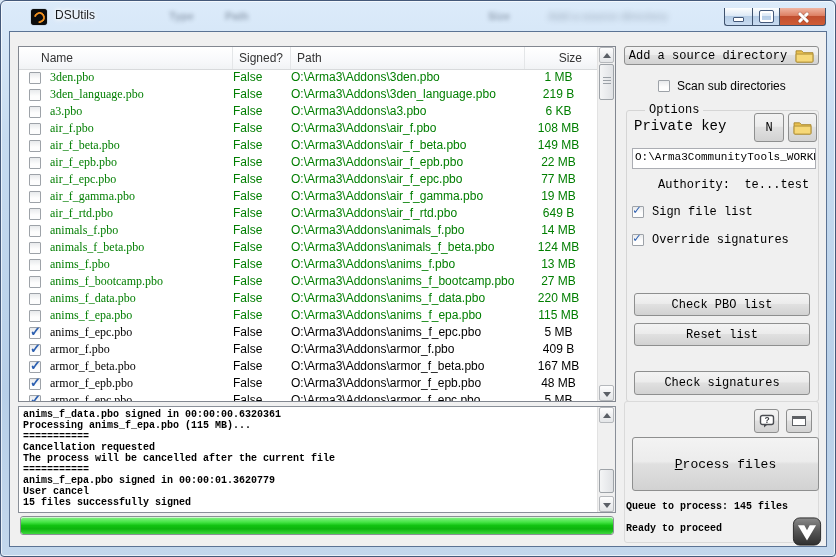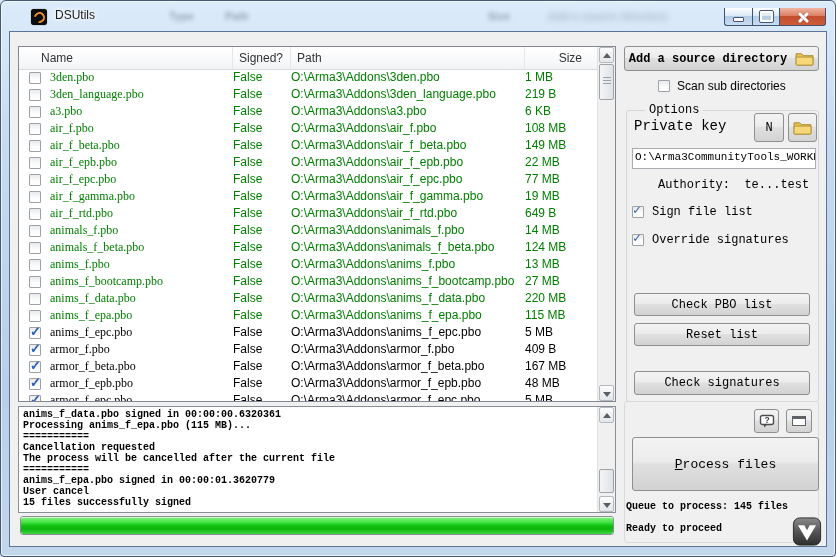--- a/index.html
+++ b/index.html
@@ -54,21 +54,21 @@
   .lrow{display:grid;grid-template-columns:214px 58px 234px 1fr;height:17px;line-height:17px;
           font-size:12px;color:#007e00;}
   .lrow.checked{color:#000;}
   .cell{white-space:nowrap;overflow:hidden;}
   .cell.namec{display:flex;align-items:center;font-family:Liberation Serif, serif;}
   .cb{width:12px;height:12px;border:1px solid #9da2a8;border-radius:1px;box-sizing:border-box;
           background:linear-gradient(180deg,#e8eaec,#fdfdfd 60%);position:relative;flex:0 0 auto;}
   .lrow .cb{margin-left:10px;margin-right:9px;}
   .checked .cb::after,.cb.on::after{content:"✓";position:absolute;left:0px;top:-3px;font-size:13px;
           font-weight:bold;color:#2c5fb0;line-height:13px;}
-  .cell.sizec{text-align:left;padding-right:8px;}
+  .cell.sizec{text-align:center;padding-right:8px;}
   
   .vscroll{position:absolute;top:0;right:0;width:17px;bottom:0;background:#f0f0f0;border-left:1px solid #e2e2e2;}
   .sb-btn{position:absolute;left:1px;width:15px;height:16px;border:1px solid #b5b8bc;border-radius:2px;
           background:linear-gradient(180deg,#fdfdfd,#eff0f2 50%,#e4e6e8);box-sizing:border-box;}
   .sb-btn.up{top:0;}
   .sb-btn.down{bottom:0;}
   .arrow{position:absolute;left:3px;width:0;height:0;border-left:4px solid transparent;border-right:4px solid transparent;}
   .arrow.a-up{top:5px;border-bottom:5px solid #5a5f66;}
   .arrow.a-down{top:6px;border-top:5px solid #5a5f66;}
   .sb-thumb{position:absolute;left:1px;width:15px;border:1px solid #9ea3a8;border-radius:2px;box-sizing:border-box;
@@ -83,21 +83,21 @@
   .progress{position:absolute;left:10px;top:484px;width:594px;height:19px;border:1px solid #8a8f94;
           border-radius:3px;background:#fdfdfd;box-sizing:border-box;overflow:hidden;}
   .pfill{height:100%;border-radius:2px;
           background:linear-gradient(180deg,#8af08a 0%,#46e646 30%,#12c312 50%,#0db40d 70%,#3ed83e 100%);
           box-shadow:inset 0 1px 0 rgba(255,255,255,.6);}
   
   .mono{font-family:"Liberation Mono",monospace;}
   .btn{position:absolute;border:1px solid #8e8f8f;border-radius:3px;box-sizing:border-box;
           background:linear-gradient(180deg,#f3f3f3 0%,#ececec 45%,#e0e0e0 50%,#d2d2d2 100%);
           display:flex;align-items:center;justify-content:center;font-size:12px;color:#000;cursor:default;}
-  .btn-addsrc{left:614px;top:14px;width:195px;height:25px;gap:8px;font-weight:bold;}
+  .btn-addsrc{left:614px;top:14px;width:195px;height:19px;gap:8px;}
   .foldersvg{width:19px;height:15px;flex:0 0 auto;}
   .scanrow{position:absolute;left:648px;top:47px;display:flex;align-items:center;gap:7px;font-size:12px;color:#000;}
   .group{position:absolute;border:1px solid #d5d5d5;border-radius:3px;box-sizing:border-box;}
   .group.options{left:616px;top:78px;width:193px;height:292px;}
   .group.bottom{left:614px;top:369px;width:195px;height:142px;border-color:#dadada;}
   .group-label{position:absolute;left:18px;top:-8px;background:#f0f0f0;padding:0 4px;font-size:12px;color:#000;}
   .pk-label{position:absolute;left:624px;top:86px;font-size:14px;color:#000;}
   .btn-n{left:744px;top:81px;width:30px;height:29px;font-size:12px;}
   .btn-folder{left:778px;top:81px;width:29px;height:29px;}
   .keyinput{position:absolute;left:622px;top:116px;width:184px;height:21px;border:1px solid #abadb3;

